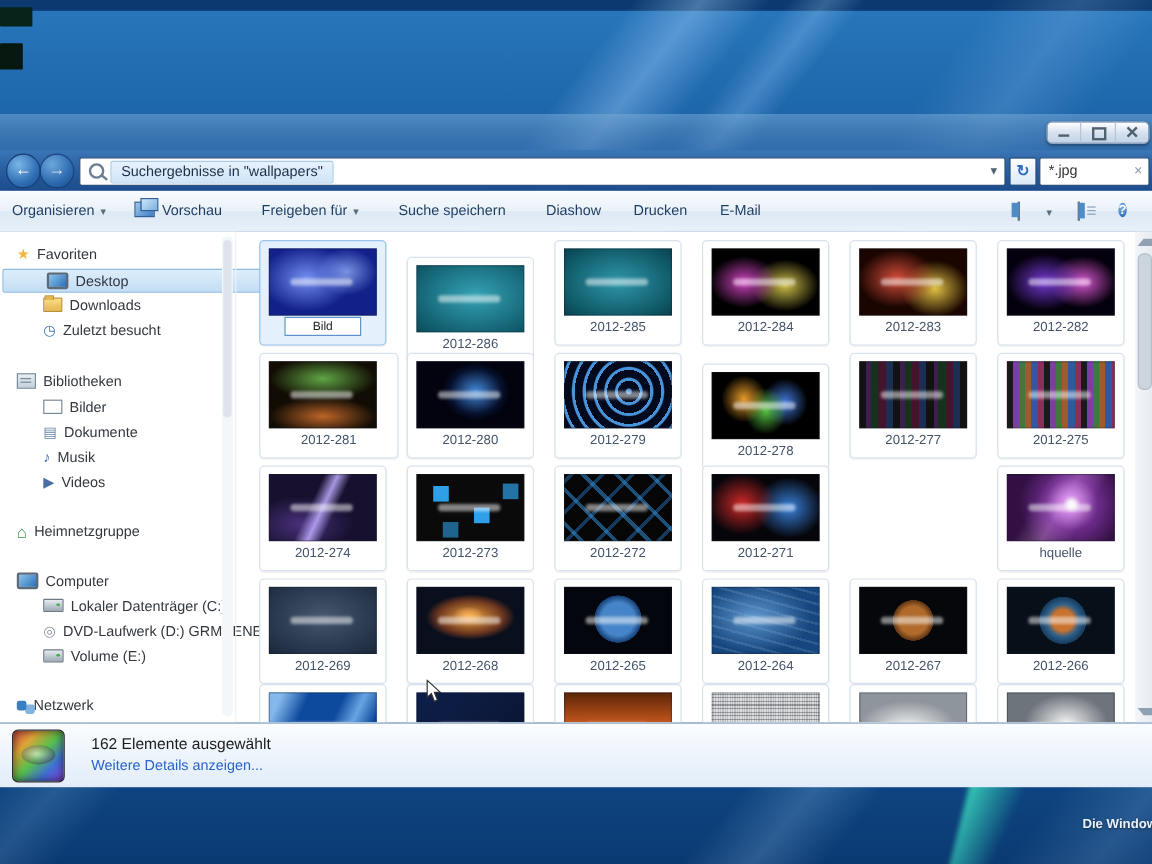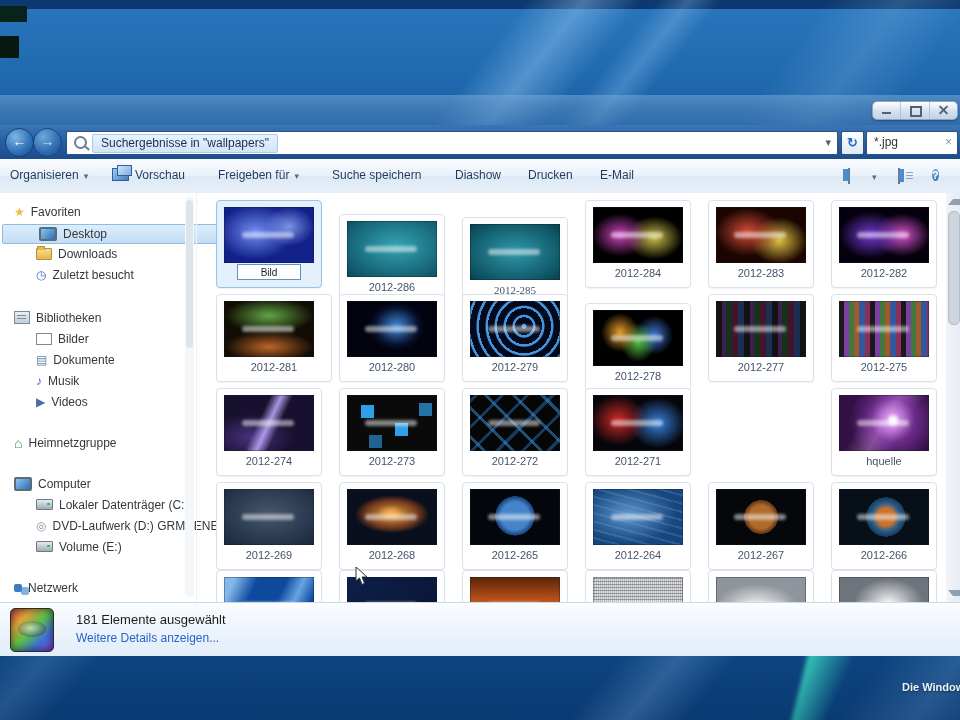--- a/index.html
+++ b/index.html
@@ -302,21 +302,21 @@
 
     <div class="content" id="grid">
         <div class="card sel" style="left: 19px; top: 7px;">
           <div class="thumb a-worldmap"></div>
           <input class="rename" value="Bild" style="">
         </div>
         <div class="card" style="left: 142px; top: 21px;">
           <div class="thumb a-teal"></div>
           <div class="tlabel">2012-286</div>
         </div>
-        <div class="card" style="left: 265px; top: 24px; font-family: Liberation Serif, serif;">
+        <div class="card" style="left: 265px; top: 7px;">
           <div class="thumb a-teal2"></div>
           <div class="tlabel">2012-285</div>
         </div>
         <div class="card" style="left: 388px; top: 7px;">
           <div class="thumb a-fracA"></div>
           <div class="tlabel">2012-284</div>
         </div>
         <div class="card" style="left: 511px; top: 7px;">
           <div class="thumb a-fracB"></div>
           <div class="tlabel">2012-283</div>
@@ -415,20 +415,20 @@
 
     <div class="main-scroll">
       <div class="ms-arrow ms-up"></div>
       <div class="ms-thumb"></div>
       <div class="ms-arrow ms-down"></div>
     </div>
   </div>
 
   <div class="statusbar">
     <div class="st-icon"></div>
-    <div class="st-line1">181 Elemente ausgewählt</div>
+    <div class="st-line1">162 Elemente ausgewählt</div>
     <div class="st-line2">Weitere Details anzeigen...</div>
   </div>
 </div>
 
 <svg class="cursor" width="14" height="20" viewBox="0 0 14 20">
   <path d="M1 1 L1 15 L4.5 12 L7 18.5 L9.5 17.3 L7 11 L12 11 Z" fill="#ffffff" stroke="#333" stroke-width="1"></path>
 </svg>
 
 </body></html>

